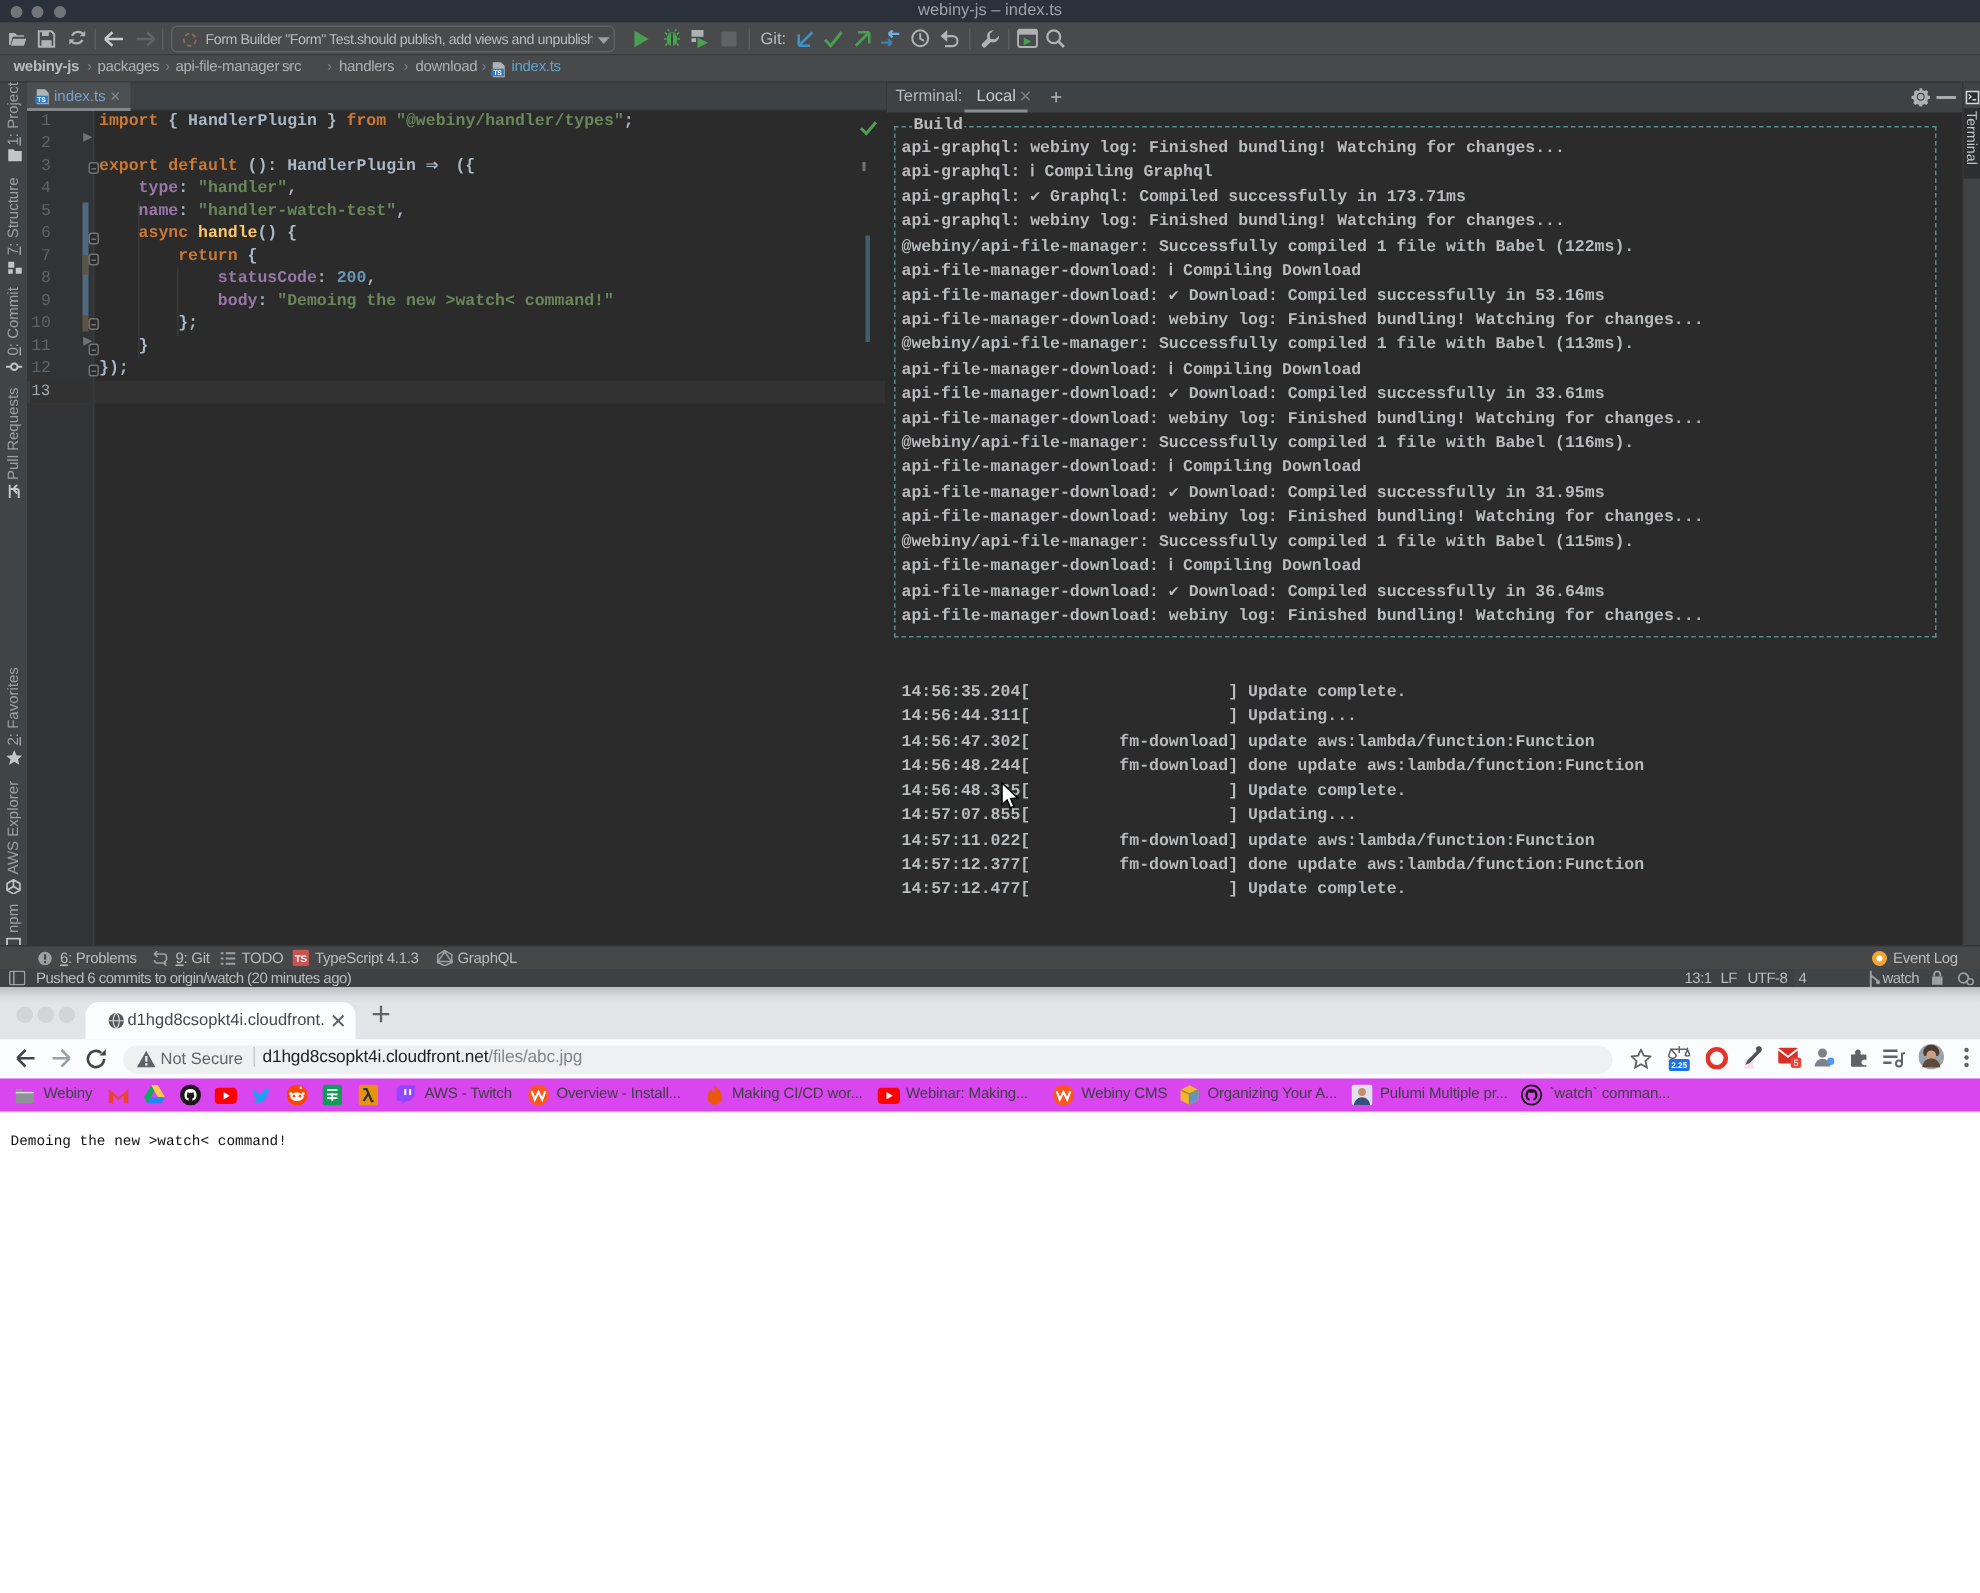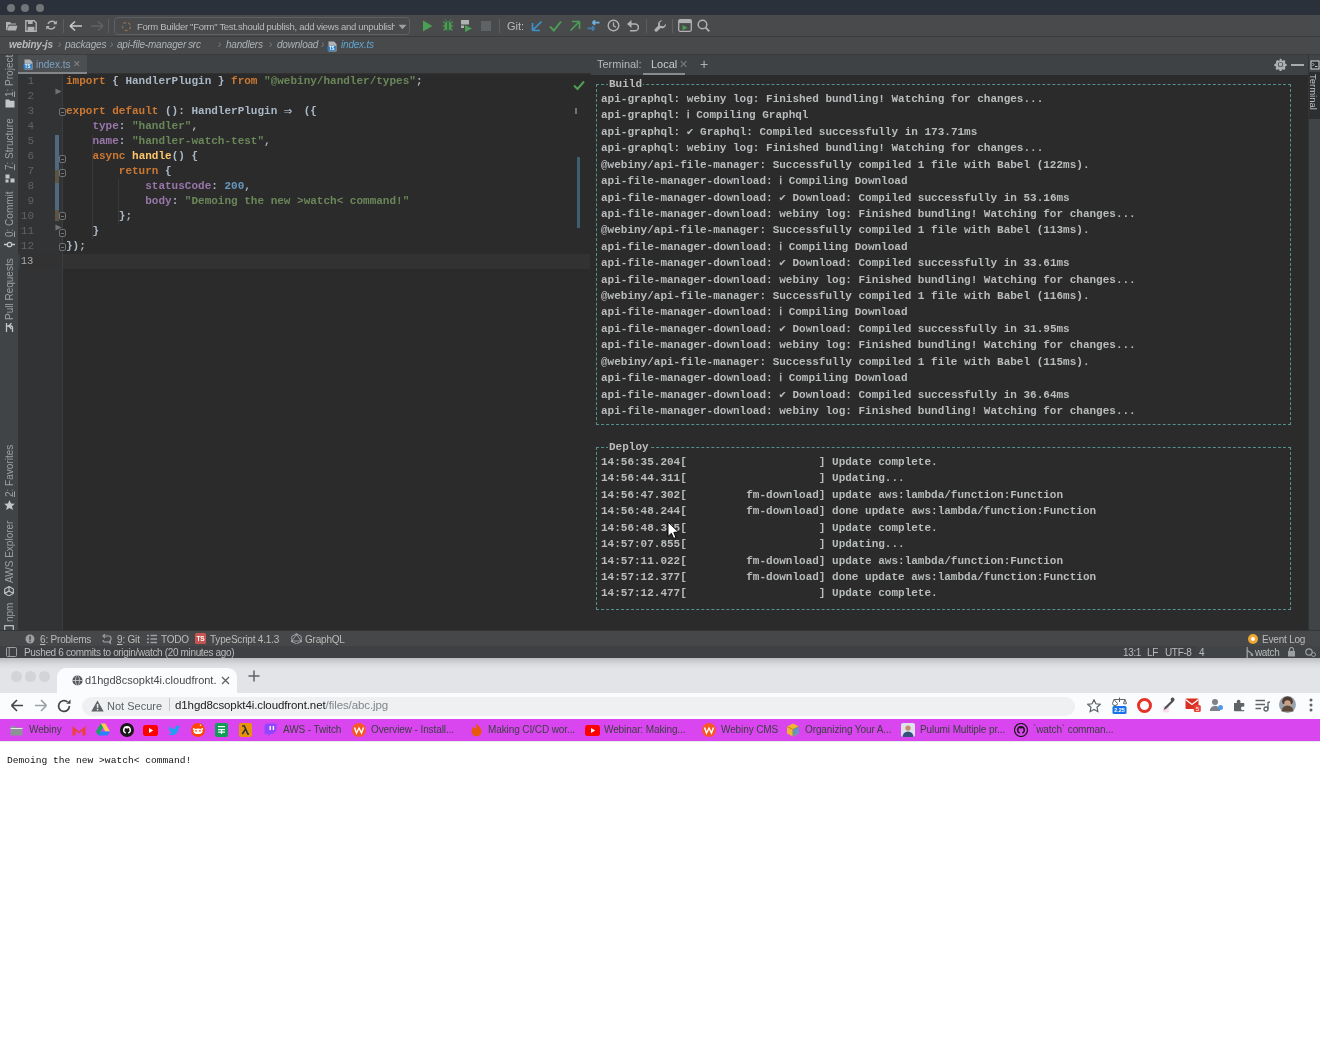--- a/index.html
+++ b/index.html
@@ -5,21 +5,21 @@
 * { margin:0; padding:0; box-sizing:border-box; -webkit-font-smoothing:antialiased; }
 html,body { width:1320px; height:1062px; overflow:hidden; background:#fff; }
 body { font-family:"Liberation Sans", sans-serif; position:relative; }
 .abs { position:absolute; }
 #ide { position:absolute; left:0; top:0; width:1320px; height:658px; background:#414446; }
 #titlebar { position:absolute; left:0; top:0; width:1320px; height:15px; background:#2b313b; }
 .tdot { position:absolute; top:3.5px; width:8px; height:8px; border-radius:50%; background:#70757a; }
 #titletext { position:absolute; top:1px; left:0; width:1320px; text-align:center; font-size:11px; color:#9da2a8; }
 #toolbar { position:absolute; left:0; top:15px; width:1320px; height:22px; background:#494a4c; border-bottom:1px solid #3a3c3e; }
 #crumbs { position:absolute; left:0; top:37px; width:1320px; height:18px; background:#47494b; border-bottom:1px solid #393b3d; font-size:10px; letter-spacing:-0.2px; color:#aeb2b5; }
-.cr { position:absolute; top:2px;font-style:italic; }
+.cr { position:absolute; top:2px; }
 .csep { color:#7c8082; }
 #main { position:absolute; left:0; top:55px; width:1320px; height:575px; background:#2b2b2b; }
 #lstripe { position:absolute; left:0; top:55px; width:19px; height:575px; background:#414446; border-right:1px solid #323436; }
 #rstripe { position:absolute; left:1308px; top:55px; width:12px; height:575px; background:#414446; border-left:1px solid #323436; }
 .vlab { position:absolute; font-size:10px; color:#9da0a3; white-space:nowrap; transform:rotate(-90deg); transform-origin:left top; }
 .vlabr { position:absolute; font-size:9.5px; color:#9da0a3; white-space:nowrap; transform:rotate(90deg); transform-origin:left top; }
 #tabrow { position:absolute; left:18px; top:55px; width:573px; height:19px; background:#3f4244; border-bottom:1px solid #323232; }
 #tab1 { position:absolute; left:0px; top:0px; width:69px; height:19px; background:#4c4f51; border-bottom:2px solid #848789; }
 #editor { position:absolute; left:20px; top:74px; width:571px; height:556px; background:#2b2b2b; }
 #gut { position:absolute; left:-11px; top:0; width:25px; text-align:right; font-family:"Liberation Mono",monospace; font-size:11px; line-height:15px; color:#606366; z-index:3; }
@@ -44,20 +44,21 @@
 .fold { position:absolute; left:38.5px; width:7px; height:8px; border:1px solid #6f7375; border-radius:2px; background:#2b2b2b; z-index:4; }
 .fold::after { content:""; position:absolute; left:1px; top:2.5px; width:3.5px; height:1.5px; background:#6f7375; }
 </style>
 </head>
 <body>
 <div id="ide">
   <div id="titlebar">
     <div class="tdot" style="left:6.5px;"></div>
     <div class="tdot" style="left:21px;"></div>
     <div class="tdot" style="left:35.5px;"></div>
+    <div id="titletext">webiny-js – index.ts</div>
   </div>
   <div id="toolbar">
     <svg class="abs" style="left:5px;top:5px;" width="13" height="12" viewBox="0 0 13 12">
         <path d="M1 2 h4 l1.2 1.5 H11 V4.5 H3.5 L2 10 H1 Z M3.8 5.8 H12.5 L11 10.5 H2.3 Z" fill="#afb1b3"></path>
       </svg>
     <svg class="abs" style="left:25px;top:5px;" width="12" height="12" viewBox="0 0 12 12">
         <path d="M0.8 0.8 H9.2 L11.2 2.8 V11.2 H0.8 Z" fill="none" stroke="#afb1b3" stroke-width="1.4"></path>
         <rect x="3" y="0.8" width="4.6" height="3.2" fill="#afb1b3"></rect>
         <rect x="2.6" y="6.8" width="6.8" height="4.4" fill="#afb1b3"></rect>
       </svg>
@@ -292,23 +293,20 @@
 api-file-manager-download: ✔ Download: Compiled successfully in 33.61ms
 api-file-manager-download: webiny log: Finished bundling! Watching for changes...
 @webiny/api-file-manager: Successfully compiled 1 file with Babel (116ms).
 api-file-manager-download: ℹ Compiling Download
 api-file-manager-download: ✔ Download: Compiled successfully in 31.95ms
 api-file-manager-download: webiny log: Finished bundling! Watching for changes...
 @webiny/api-file-manager: Successfully compiled 1 file with Babel (115ms).
 api-file-manager-download: ℹ Compiling Download
 api-file-manager-download: ✔ Download: Compiled successfully in 36.64ms
 api-file-manager-download: webiny log: Finished bundling! Watching for changes...</pre>
-    <div class="tbox" style="left:5px;top:392px;width:695px;height:163px;">
-      <span class="blabel">Deploy</span>
-    </div>
     <pre class="tpre abs" style="left:10px;top:399px;">14:56:35.204[                    ] Update complete.
 14:56:44.311[                    ] Updating...
 14:56:47.302[         fm-download] update aws:lambda/function:Function
 14:56:48.244[         fm-download] done update aws:lambda/function:Function
 14:56:48.365[                    ] Update complete.
 14:57:07.855[                    ] Updating...
 14:57:11.022[         fm-download] update aws:lambda/function:Function
 14:57:12.377[         fm-download] done update aws:lambda/function:Function
 14:57:12.477[                    ] Update complete.</pre>
     <svg class="abs" style="left:76px;top:466px;" width="13" height="19" viewBox="0 0 13 19">

